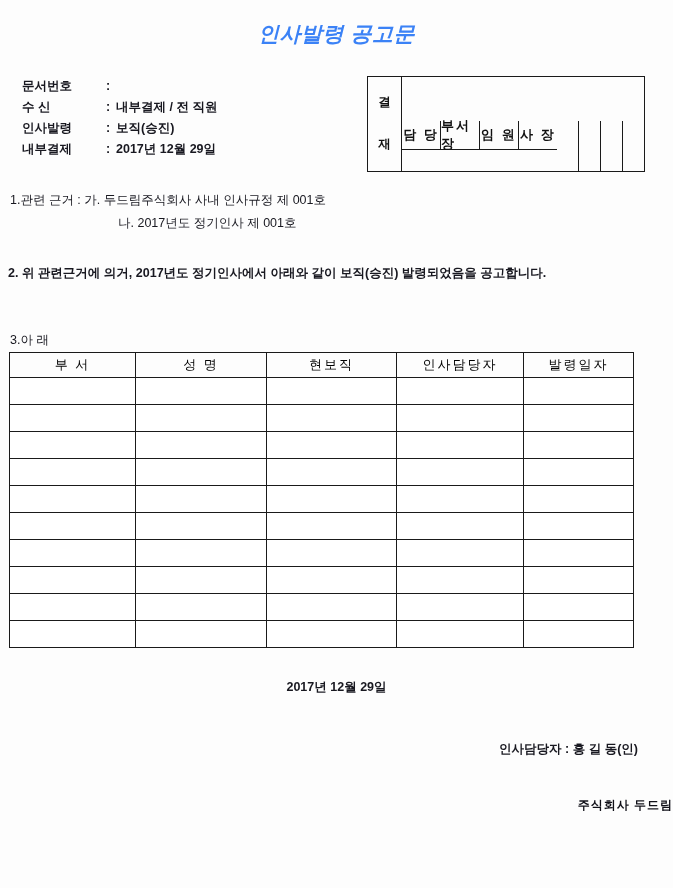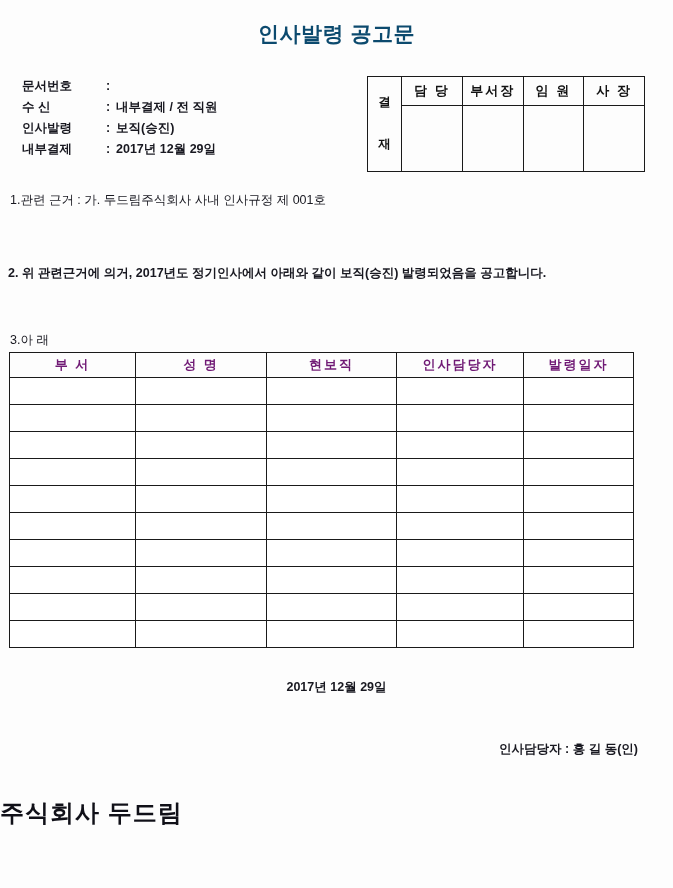--- a/index.html
+++ b/index.html
@@ -28,21 +28,22 @@
   
   .doc-title {
     position: absolute;
     left: 0;
     top: 20px;
     width: 673px;
     text-align: center;
     font-size: 21px;
     font-weight: bold;
     letter-spacing: 0.5px;
-    color: #0c4a6e;
+    color: #3b82f6;
+    font-style: italic;
   }
 
   
   .meta-block {
     position: absolute;
     left: 22px;
     top: 76px;
     font-size: 12.5px;
     font-weight: bold;
     color: #181820;
@@ -85,21 +86,22 @@
     flex-direction: column;
     align-items: center;
     justify-content: space-around;
     font-size: 12.5px;
     font-weight: bold;
     padding: 4px 0 6px 0;
   }
   .approval-grid {
     flex: 1;
     display: flex;
-    flex-direction: column;
+    flex-direction: row;
+    margin-top: 44px;
   }
   .approval-head-row {
     height: 28px;
     display: flex;
     border-bottom: 1.6px solid #1a1a1a;
   }
   .approval-sign-row {
     flex: 1;
     display: flex;
   }
@@ -153,24 +155,24 @@
     table-layout: fixed;
   }
   .main-table th,
   .main-table td {
     border: 1.4px solid #1a1a1a;
     height: 26px;
     padding: 0;
   }
   .main-table th {
     font-size: 13px;
-    font-weight: bold;
+    font-weight: normal;
     letter-spacing: 2px;
     height: 24px;
-    color: #701a75;
+    color: #000000;
   }
   .main-table td { background: #ffffff; }
   .col-dept   { width: 126px; }
   .col-name   { width: 131px; }
   .col-cur    { width: 130px; }
   .col-detail { width: 127px; }
   .col-date   { width: 110px; }
 
   
   .footer-date {
@@ -189,22 +191,22 @@
     top: 741px;
     font-size: 12.5px;
     font-weight: bold;
     color: #181820;
   }
   .footer-company {
     position: absolute;
     left: 0;
     top: 797px;
     width: 673px;
-    text-align: left;
-    font-size: 24px;
+    text-align: right;
+    font-size: 12px;
     font-weight: bold;
     letter-spacing: 1px;
     color: #101018;
   }
 </style>
 </head>
 <body>
 
 <div class="page">
 
@@ -248,20 +250,21 @@
       <div class="approval-sign-row">
         <div class="approval-cell"></div>
         <div class="approval-cell"></div>
         <div class="approval-cell"></div>
         <div class="approval-cell"></div>
       </div>
     </div>
   </div>
 
   <div class="clause" id="clause-1-a">1.관련 근거 : 가. 두드림주식회사 사내 인사규정 제 001호</div>
+  <div class="clause" id="clause-1-b">나. 2017년도 정기인사 제 001호</div>
 
   <div class="clause-para">2. 위 관련근거에 의거, 2017년도 정기인사에서 아래와 같이 보직(승진) 발령되었음을 공고합니다.</div>
 
   <div class="clause" id="clause-3">3.아 래</div>
 
   <table class="main-table">
     <colgroup>
       <col class="col-dept">
       <col class="col-name">
       <col class="col-cur">

